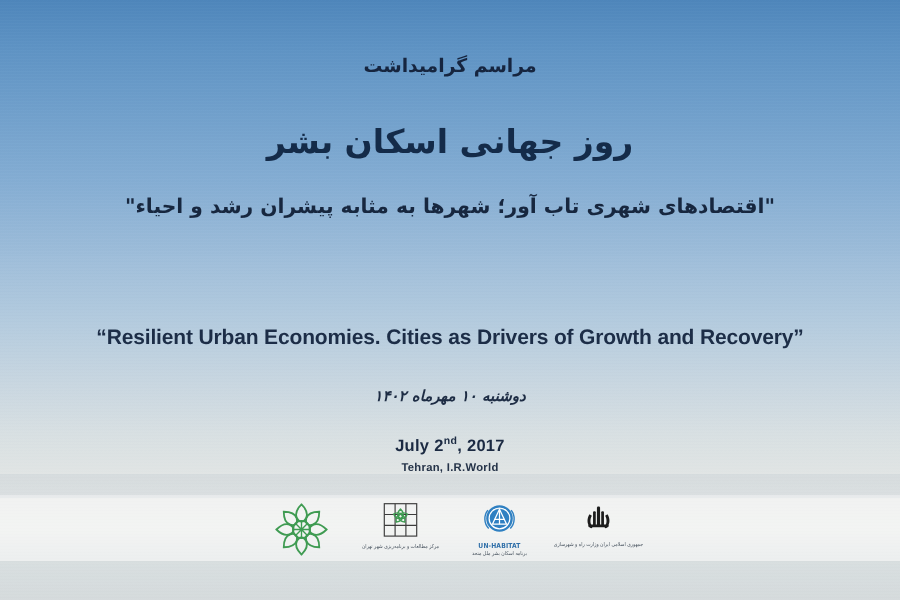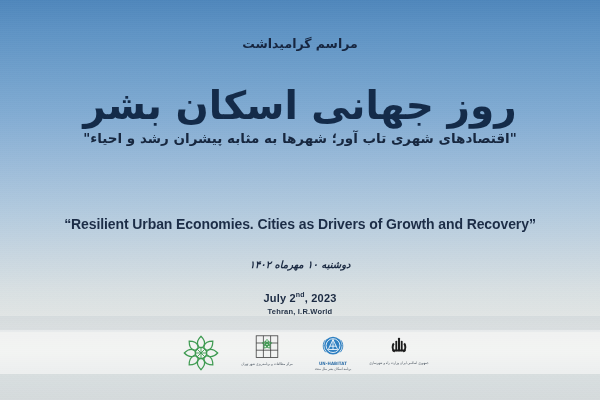--- a/index.html
+++ b/index.html
@@ -92,21 +92,21 @@
   #kicker-fa {
     top: 36px;
     font-size: 12.5px;
     font-weight: bold;
     letter-spacing: 0px;
     color: #16253f;
   }
 
   #title-fa {
     top: 82px;
-    font-size: 39px;
+    font-size: 22px;
     font-weight: bold;
     color: #142banchor;
     color: #142b49;
     letter-spacing: 0.5px;
   }
 
   #subtitle-fa {
     top: 130px;
     font-size: 13.5px;
     font-weight: bold;
@@ -212,21 +212,21 @@
 
     <div class="txt fa" id="title-fa">روز جهانی اسکان بشر</div>
 
     <div class="txt fa" id="subtitle-fa">"اقتصادهای شهری تاب آور؛ شهرها به مثابه پیشران رشد و احیاء"</div>
 
 
     <div class="txt" id="subtitle-en">“Resilient Urban Economies. Cities as Drivers of Growth and Recovery”</div>
 
     <div class="txt fa" id="date-fa">دوشنبه ۱۰ مهرماه ۱۴۰۲</div>
 
-    <div class="txt" id="date-en"><span>July 2</span><sup>nd</sup><span>, 2023</span></div>
+    <div class="txt" id="date-en"><span>July 2</span><sup>nd</sup><span>, 2017</span></div>
 
     <div class="txt" id="location">Tehran, I.R.World</div>
 
     <div id="logo-row">
 
       <div class="logo">
         <span>
           <svg width="38" height="38" viewBox="0 0 100 100" aria-hidden="true">
             <g fill="none" stroke="#3f9b52" stroke-width="3.2">
               <g>

